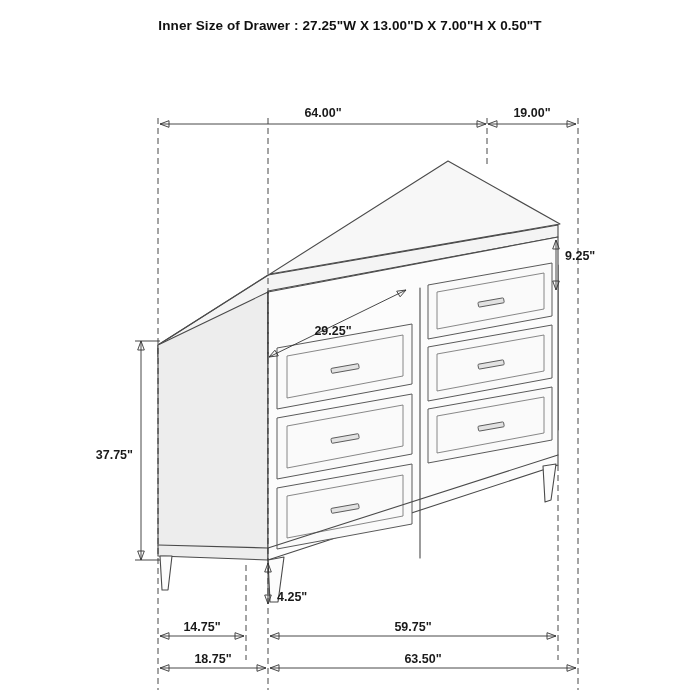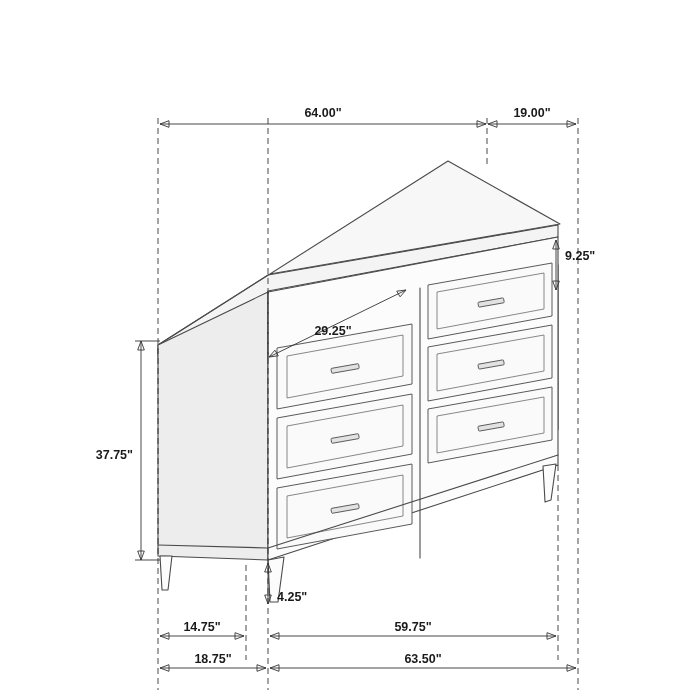--- a/index.html
+++ b/index.html
@@ -98,20 +98,21 @@
   .tick {
     stroke: #333;
     stroke-width: 0.9;
   }
 </style>
 </head>
 <body>
 
 <div id="root">
 
+  <div class="title">Inner Size of Drawer : 27.25"W X 13.00"D X 7.00"H X 0.50"T</div>
 
   <svg class="diagram" viewBox="0 0 700 700">
 
     <g>
 
       <polygon class="furn-top" points="160,345 268,345 268,350 160,350" style="display:none"></polygon>
 
       <polygon class="furn-top" points="158,345 268,275 268,275 558,225 558,237 268,291 268,360 158,357"></polygon>
 
       <polygon class="furn-top" points="158,345 270,274 560,224 448,161 158,345" style="fill:#f7f7f7"></polygon>

